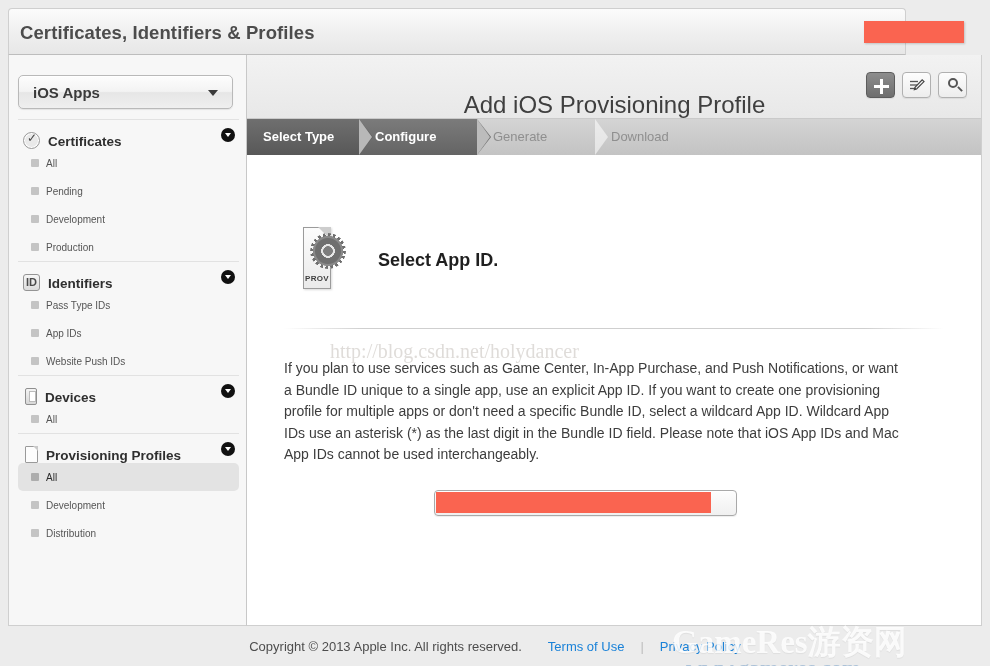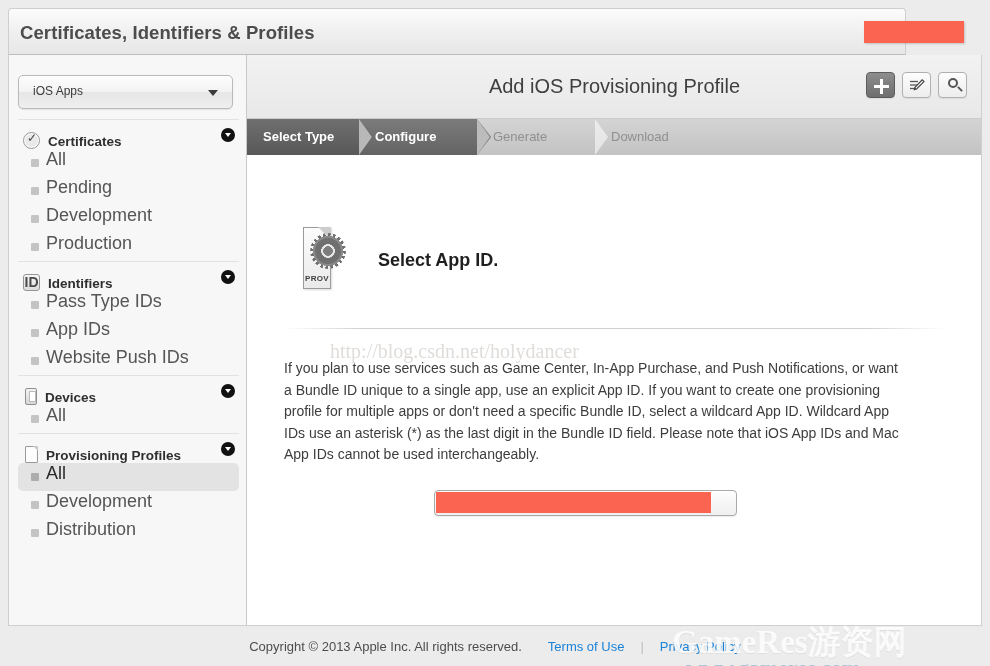--- a/index.html
+++ b/index.html
@@ -59,21 +59,21 @@
   
   #team-select {
     position:absolute; left:9px; top:20px; width:215px; height:34px;
     background:linear-gradient(to bottom,#fdfdfd 0%,#f3f3f3 48%,#e6e6e6 52%,#efefef 100%);
     border:1px solid #b9b9b9; border-radius:5px;
     box-shadow:0 1px 1px rgba(0,0,0,.08), inset 0 1px 0 #fff;
     cursor:pointer;
   }
   #team-select .lbl {
     position:absolute; left:14px; top:8px;
-    font-size:12px; font-weight:normal; color:#3a3a3a;
+    font-size:15px; font-weight:bold; color:#3a3a3a;
   }
   #team-select .caret {
     position:absolute; right:14px; top:14px;
     width:0;height:0;border-left:5.5px solid transparent;border-right:5.5px solid transparent;
     border-top:6px solid #3a3a3a;
   }
 
   
   .nav { position:absolute; left:0; top:64px; width:239px; }
   .nav-group-head {
@@ -88,51 +88,51 @@
     position:absolute; right:4px; top:50%; margin-top:-7px;
     width:14px; height:14px; border-radius:50%; background:#111;
   }
   .disclosure::after{
     content:""; position:absolute; left:3.5px; top:5px;
     width:0;height:0;border-left:3.5px solid transparent;border-right:3.5px solid transparent;
     border-top:4px solid #fff;
   }
   .nav-item {
     position:relative; height:28px; margin:0 9px; padding-left:28px;
-    display:flex; align-items:flex-start; cursor:pointer; border-radius:5px;
-    font-size:18px; color:#555;
+    display:flex; align-items:center; cursor:pointer; border-radius:5px;
+    font-size:10px; color:#555;
   }
   .nav-item.selected { background:#e3e3e3; color:#2b2b2b; }
   .nav-item .bullet {
     position:absolute; left:13px; top:50%; margin-top:-4px;
     width:8px; height:8px; background:#c4c4c4; border-radius:1px;
   }
   .nav-item.selected .bullet { background:#adadad; }
 
   
   .ic-cert{ background:#e9e9e9;border:1px solid #9a9a9a;border-radius:50%;
             box-shadow:inset 0 0 0 1px #fff; }
   .ic-cert::after{content:"✓";position:absolute;left:3px;top:-2px;font-size:12px;color:#4a4a4a;}
   .ic-id{ background:linear-gradient(#f6f6f6,#dcdcdc);border:1px solid #949494;border-radius:3px;
-          font-size:14px;font-weight:bold;color:#4a4a4a;text-align:center;line-height:15px; }
+          font-size:11px;font-weight:bold;color:#4a4a4a;text-align:center;line-height:15px; }
   .ic-dev{ background:linear-gradient(#f4f4f4,#d7d7d7);border:1px solid #8f8f8f;border-radius:2px;
            width:12px; margin-left:7px; }
   .ic-dev::after{content:"";position:absolute;left:2.5px;top:2px;width:5px;height:9px;background:#fff;border:1px solid #bbb;}
   .ic-prof{ background:#fdfdfd;border:1px solid #9a9a9a;border-radius:1px; width:13px; margin-left:7px; }
   .ic-prof::after{content:"";position:absolute;right:-1px;top:-1px;border-left:5px solid transparent;border-top:5px solid #c9c9c9;}
 
   
   #content-head {
     position:absolute; left:0; top:0; width:735px; height:64px;
     background:linear-gradient(to bottom,#f2f2f2,#e8e8e8);
     border-bottom:1px solid #cacaca;
   }
   #content-head .ctitle {
-    position:absolute; left:0; right:0; top:20px; text-align:center;
-    font-size:20px; color:#3f3f3f;
+    position:absolute; left:0; right:0; top:36px; text-align:center;
+    font-size:24px; color:#3f3f3f;
   }
   .hbtns { position:absolute; right:15px; top:17px; display:flex; gap:7px; }
   .hbtn {
     width:29px; height:26px; border-radius:4px;
     border:1px solid #b0b0b0;
     background:linear-gradient(to bottom,#fdfdfd,#ededed);
     box-shadow:0 1px 1px rgba(0,0,0,.07);
     position:relative; cursor:pointer;
   }
   .hbtn.dark {

